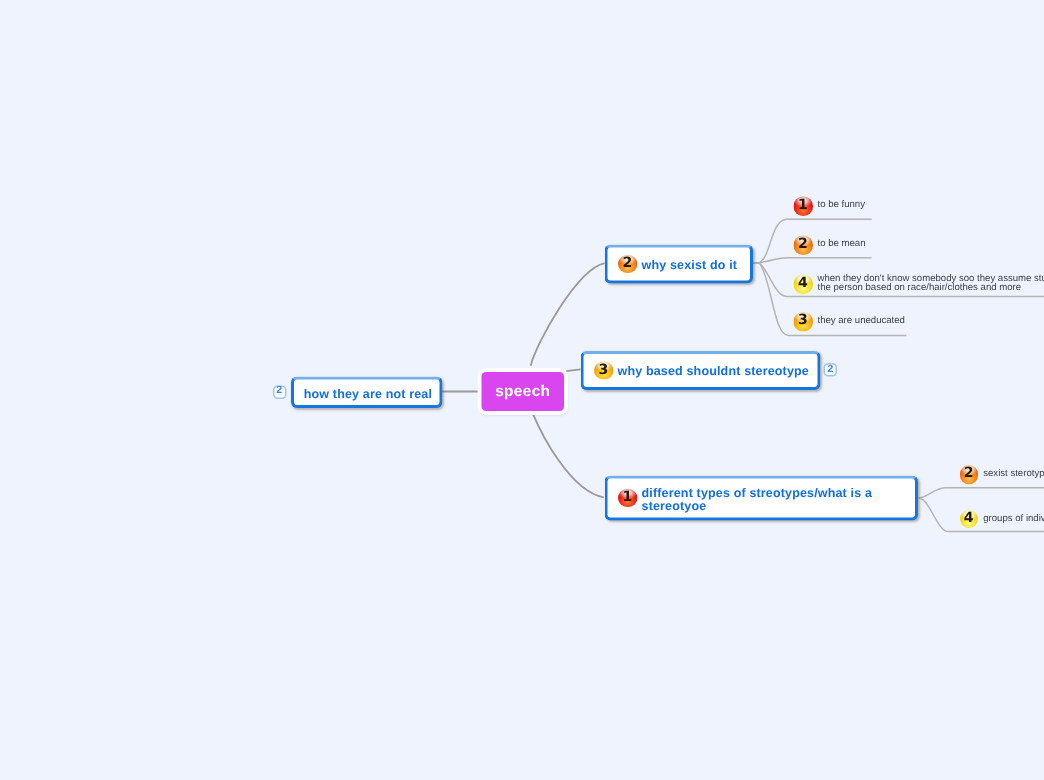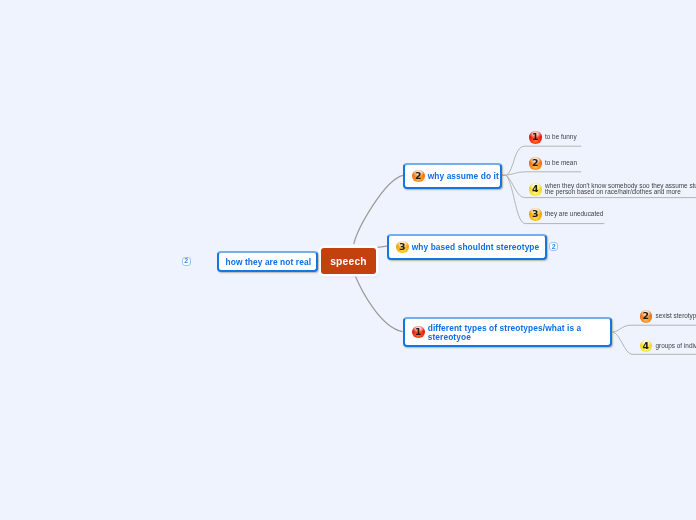--- a/index.html
+++ b/index.html
@@ -6,21 +6,21 @@
   body{width:696px;height:520px;overflow:hidden;background:#eff3fd;
        font-family:"Liberation Sans",sans-serif;
        -webkit-font-smoothing:antialiased;}
   #canvas{position:absolute;left:0;top:0;width:696px;height:520px;overflow:hidden;}
   svg.links{position:absolute;left:0;top:0;width:696px;height:520px;}
 
   
   .node{position:absolute;box-sizing:border-box;display:flex;align-items:center;}
 
   .root-node{
-    background:#c2410c;
+    background:#d946ef;
     border-radius:3px;
     color:#ffffff;
     font-weight:bold;
     font-size:10.3px;
     letter-spacing:.2px;
     justify-content:center;
     box-shadow:0 0 0 2.6px #fdfdff, 1px 2px 2.5px rgba(120,110,100,.38);
   }
 
   .topic-node{
@@ -107,30 +107,30 @@
       <path d="M612.5,332 C620,332.6 624.5,354 632,354.3 L696,354.3"></path>
     </g>
   </svg>
 
   <div class="node root-node" style="left:321px;top:248px;width:55px;height:26px;">
     <span>speech</span>
   </div>
 
   <div class="node topic-node" style="left:403px;top:163px;width:99px;height:25.5px;">
     <span class="prio p2">2</span>
-    <span class="topic-label">why assume do it</span>
+    <span class="topic-label">why sexist do it</span>
   </div>
 
   <div class="node topic-node" style="left:387px;top:234px;width:160px;height:25.5px;">
     <span class="prio p3">3</span>
     <span class="topic-label">why based shouldnt stereotype</span>
   </div>
   <div class="cbadge" style="left:549px;top:242.2px;">2</div>
 
-  <div class="node topic-node" style="left:193.5px;top:251.3px;width:101px;height:21px;margin-left:23px;">
+  <div class="node topic-node" style="left:193.5px;top:251.3px;width:101px;height:21px;">
     <span class="topic-label">how they are not real</span>
   </div>
   <div class="cbadge" style="left:181.5px;top:256.5px;">2</div>
 
   <div class="node topic-node" style="left:403px;top:317px;width:209px;height:30.3px;">
     <span class="prio p1">1</span>
     <span class="topic-label" style="padding-top:1.4px;line-height:9.3px;">different types of streotypes/what is a
 stereotyoe</span>
   </div>
 

